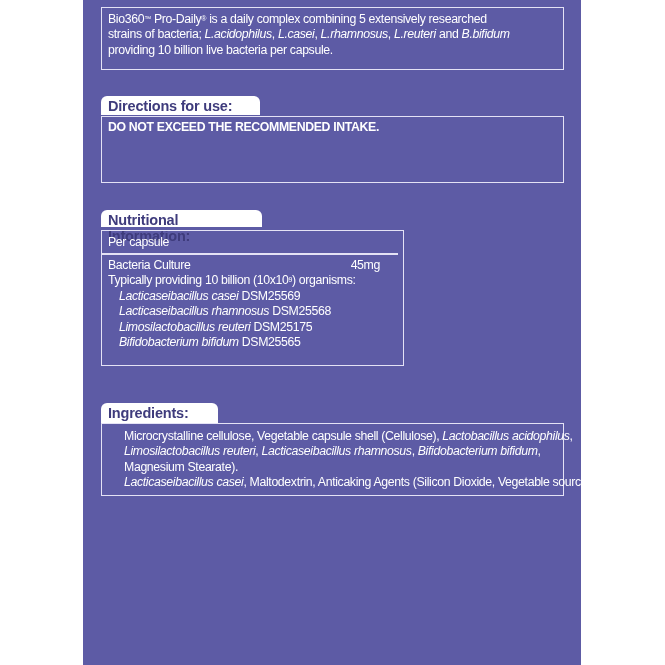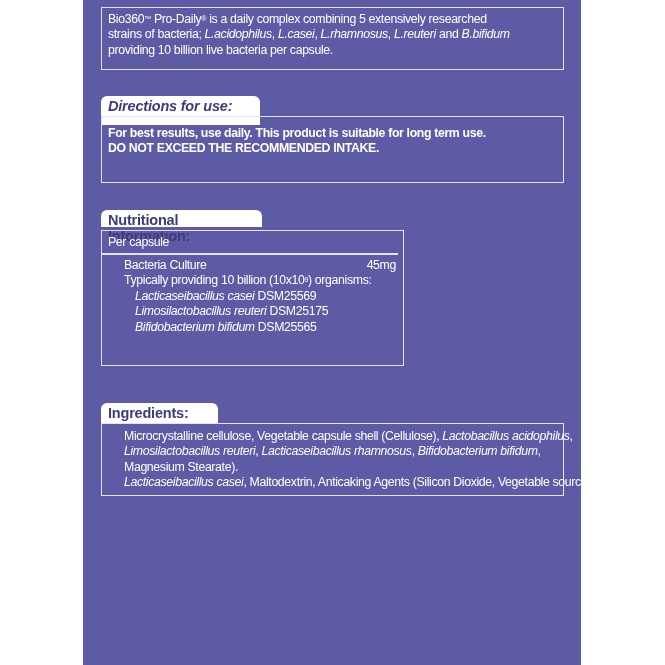--- a/index.html
+++ b/index.html
@@ -36,40 +36,40 @@
 <div class="box" style="left:101px; top:7px; width:463px; height:63px; padding:4px 0 0 6px;">
   <div class="txt">
     <span>Bio360</span><sup>™</sup><span> Pro-Daily</span><sup>®</sup><span> is a daily complex combining 5 extensively researched</span>
   </div>
   <div class="txt">
     <span>strains of bacteria; </span><span class="i">L.acidophilus</span><span>, </span><span class="i">L.casei</span><span>, </span><span class="i">L.rhamnosus</span><span>, </span><span class="i">L.reuteri</span><span> and </span><span class="i">B.bifidum</span>
   </div>
   <div class="txt">providing 10 billion live bacteria per capsule.</div>
 </div>
 
-<div class="tab" style="left:101px; top:96px; width:159px; height:29px;font-style:italic;">Directions for use:</div>
+<div class="tab" style="left:101px; top:96px; width:159px; height:19px;">Directions for use:</div>
 <div class="box" style="left:101px; top:116px; width:463px; height:67px; padding:3px 0 0 6px;">
-  <div class="txt b" style="margin-top:6px;">For best results, use daily.  This product is suitable for long term use.</div>
   <div class="txt b">DO NOT EXCEED THE RECOMMENDED INTAKE.</div>
 </div>
 
 <div class="tab" style="left:101px; top:210px; width:161px; height:17px;">Nutritional Information:</div>
 <div class="box" style="left:101px; top:230px; width:303px; height:136px;">
   <div class="txt" style="position:absolute; left:6px; top:4px;">Per capsule</div>
   <div class="divider" style="left:0; top:22px; width:296px;"></div>
-  <div style="position:absolute; left:22px; top:27px; width:272px;">
+  <div style="position:absolute; left:6px; top:27px; width:272px;">
     <div class="txt row">
       <span>Bacteria Culture</span>
       <span>45mg</span>
     </div>
     <div class="txt">
       <span>Typically providing 10 billion (10x10</span><sup>9</sup><span>) organisms:</span>
     </div>
     <div style="padding-left:11px;">
       <div class="txt"><span class="i">Lacticaseibacillus casei</span><span> DSM25569</span></div>
+      <div class="txt"><span class="i">Lacticaseibacillus rhamnosus</span><span> DSM25568</span></div>
       <div class="txt"><span class="i">Limosilactobacillus reuteri</span><span> DSM25175</span></div>
       <div class="txt"><span class="i">Bifidobacterium bifidum</span><span> DSM25565</span></div>
     </div>
   </div>
 </div>
 
 <div class="tab" style="left:101px; top:403px; width:117px; height:21px;">Ingredients:</div>
 <div class="box" style="left:101px; top:423px; width:463px; height:73px; padding:5px 0 0 22px;">
   <div class="txt">
     <span>Microcrystalline cellulose, Vegetable capsule shell (Cellulose), </span><span class="i">Lactobacillus acidophilus</span><span>,</span>

